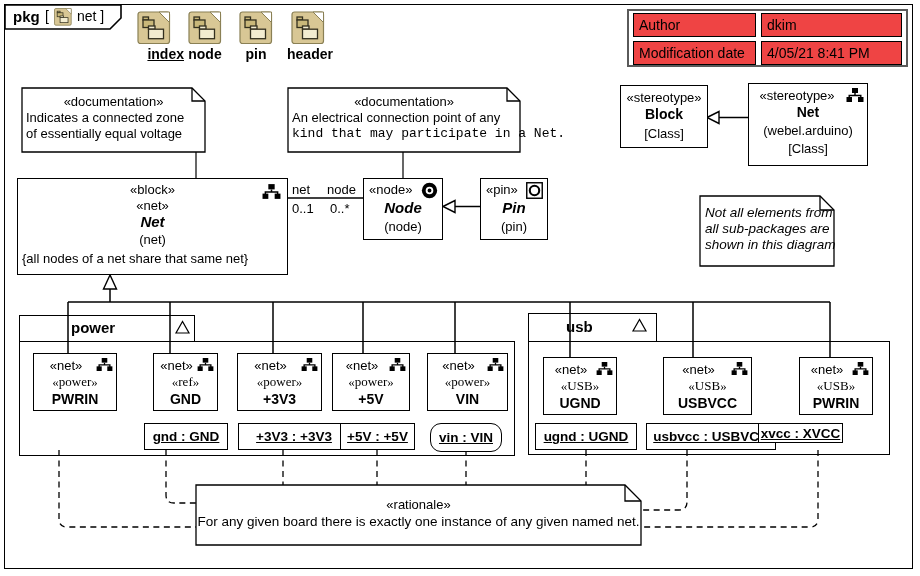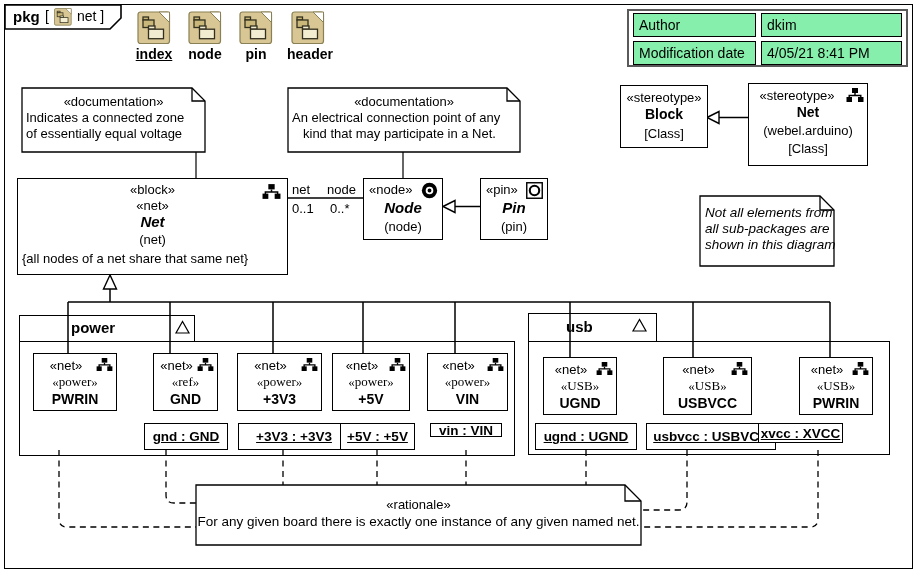--- a/index.html
+++ b/index.html
@@ -6,21 +6,21 @@
   #stage{position:relative;width:920px;height:576px;background:#fff;
          font-family:"Liberation Sans","DejaVu Sans",sans-serif;color:#000;overflow:hidden;}
   .abs{position:absolute;}
   .z1{z-index:1;} .z3{z-index:3;}
   .box{position:absolute;border:1.4px solid #000;background:#fff;z-index:3;box-sizing:border-box;}
   .txt{position:absolute;white-space:nowrap;font-size:13px;line-height:15px;}
   .ctr{text-align:center;left:0;right:0;}
   .b{font-weight:700;}
   .bi{font-weight:700;font-style:italic;}
   .it{font-style:italic;}
-  .cell{position:absolute;border:1.2px solid #000;background:#86efac;box-sizing:border-box;
+  .cell{position:absolute;border:1.2px solid #000;background:#ef4444;box-sizing:border-box;
         display:flex;align-items:center;padding-left:5px;font-size:14px;}
   .inst{display:flex;align-items:center;justify-content:center;
         font-size:13.5px;font-weight:700;text-decoration:underline;}
   .netbox .l1{position:absolute;top:4px;left:0;right:18px;text-align:center;font-size:13px;}
   .netbox .l2{position:absolute;top:20px;left:0;right:0;text-align:center;font-size:13px;font-family:Liberation Serif, serif;}
   .netbox .l3{position:absolute;top:37px;left:0;right:0;text-align:center;font-size:14px;font-weight:700;}
   .cicon{position:absolute;top:4px;right:3px;}
   svg{display:block;}
   #overlay{position:absolute;left:0;top:0;z-index:2;pointer-events:none;}
 </style>
@@ -113,21 +113,21 @@
   <div class="abs z3" style="left:137px;top:11px;">
     <svg width="34" height="34" viewBox="0 0 34 34">
       <rect x="1" y="1" width="31.5" height="31.5" rx="2.5" fill="#d8c795" stroke="#8a8055" stroke-width="1.2"></rect>
       <path d="M22,1 L32.5,11.5 L32.5,1 Z" fill="#fff" stroke="#8a8055" stroke-width="1"></path>
       <rect x="6" y="6" width="5.5" height="3" fill="#c9b87a" stroke="#33301f" stroke-width="1.3"></rect>
       <rect x="6" y="9" width="11" height="7.5" fill="#c9b87a" stroke="#33301f" stroke-width="1.3"></rect>
       <rect x="11.5" y="15" width="6.5" height="3.2" fill="#f2ecd0" stroke="#33301f" stroke-width="1.3"></rect>
       <rect x="11.5" y="18.2" width="15" height="9.5" fill="#f2ecd0" stroke="#33301f" stroke-width="1.3"></rect>
     </svg>
   </div>
-  <div class="txt b z3" style="left:124px;top:47px;width:60px;text-align:center;font-size:14px;text-decoration:underline;">index</div>
+  <div class="txt b z3" style="left:124px;top:47px;width:60px;text-align:right;font-size:14px;text-decoration:underline;">index</div>
 
   <div class="abs z3" style="left:188px;top:11px;">
     <svg width="34" height="34" viewBox="0 0 34 34">
       <rect x="1" y="1" width="31.5" height="31.5" rx="2.5" fill="#d8c795" stroke="#8a8055" stroke-width="1.2"></rect>
       <path d="M22,1 L32.5,11.5 L32.5,1 Z" fill="#fff" stroke="#8a8055" stroke-width="1"></path>
       <rect x="6" y="6" width="5.5" height="3" fill="#c9b87a" stroke="#33301f" stroke-width="1.3"></rect>
       <rect x="6" y="9" width="11" height="7.5" fill="#c9b87a" stroke="#33301f" stroke-width="1.3"></rect>
       <rect x="11.5" y="15" width="6.5" height="3.2" fill="#f2ecd0" stroke="#33301f" stroke-width="1.3"></rect>
       <rect x="11.5" y="18.2" width="15" height="9.5" fill="#f2ecd0" stroke="#33301f" stroke-width="1.3"></rect>
     </svg>
@@ -163,21 +163,21 @@
   <div class="cell z3" style="left:761px;top:13px;width:141px;height:24px;z-index:3;">dkim</div>
   <div class="cell z3" style="left:633px;top:41px;width:123px;height:24px;z-index:3;">Modification date</div>
   <div class="cell z3" style="left:761px;top:41px;width:141px;height:24px;z-index:3;">4/05/21 8:41 PM</div>
 
   <div class="txt z3" style="left:22px;top:94px;width:183px;text-align:center;">«documentation»</div>
   <div class="txt z3" style="left:26px;top:110px;">Indicates a connected zone</div>
   <div class="txt z3" style="left:26px;top:126px;">of essentially equal voltage</div>
 
   <div class="txt z3" style="left:288px;top:94px;width:232px;text-align:center;">«documentation»</div>
   <div class="txt z3" style="left:292px;top:110px;">An electrical connection point of any</div>
-  <div class="txt z3" style="left:303px;top:126px;">kind that may participate in a Net.</div>
+  <div class="txt z3" style="left:292px;top:126px;font-family:Liberation Mono, monospace;">kind that may participate in a Net.</div>
 
   <div class="txt it z3" style="left:705px;top:205px;font-size:13.5px;">Not all elements from</div>
   <div class="txt it z3" style="left:705px;top:221px;font-size:13.5px;">all sub-packages are</div>
   <div class="txt it z3" style="left:705px;top:237px;font-size:13.5px;">shown in this diagram</div>
 
   <div class="txt z3" style="left:196px;top:497px;width:445px;text-align:center;">«rationale»</div>
   <div class="txt z3" style="left:196px;top:514px;width:445px;text-align:center;font-size:13.5px;">For any given board there is exactly one instance of any given named net.</div>
 
   <div class="box" style="left:620px;top:85px;width:88px;height:63px;">
     <div class="txt ctr" style="top:4px;">«stereotype»</div>
@@ -356,21 +356,21 @@
 
   <div class="box inst" style="left:144px;top:423px;width:84px;height:27px;">
       <span>gnd : GND</span>
     </div>
   <div class="box inst" style="left:238px;top:423px;width:112px;height:27px;">
       <span>+3V3 : +3V3</span>
     </div>
   <div class="box inst" style="left:340px;top:423px;width:75px;height:27px;">
       <span>+5V : +5V</span>
     </div>
-  <div class="box inst" style="left:430px;top:423px;width:72px;height:14px;">
+  <div class="box inst" style="left:430px;top:423px;width:72px;height:29px;border-radius:11px;">
       <span>vin : VIN</span>
     </div>
   <div class="box inst" style="left:535px;top:423px;width:102px;height:27px;">
       <span>ugnd : UGND</span>
     </div>
   <div class="box inst" style="left:646px;top:423px;width:130px;height:27px;">
       <span>usbvcc : USBVCC</span>
     </div>
   <div class="box inst" style="left:758px;top:423px;width:85px;height:20px;">
       <span>xvcc : XVCC</span>

